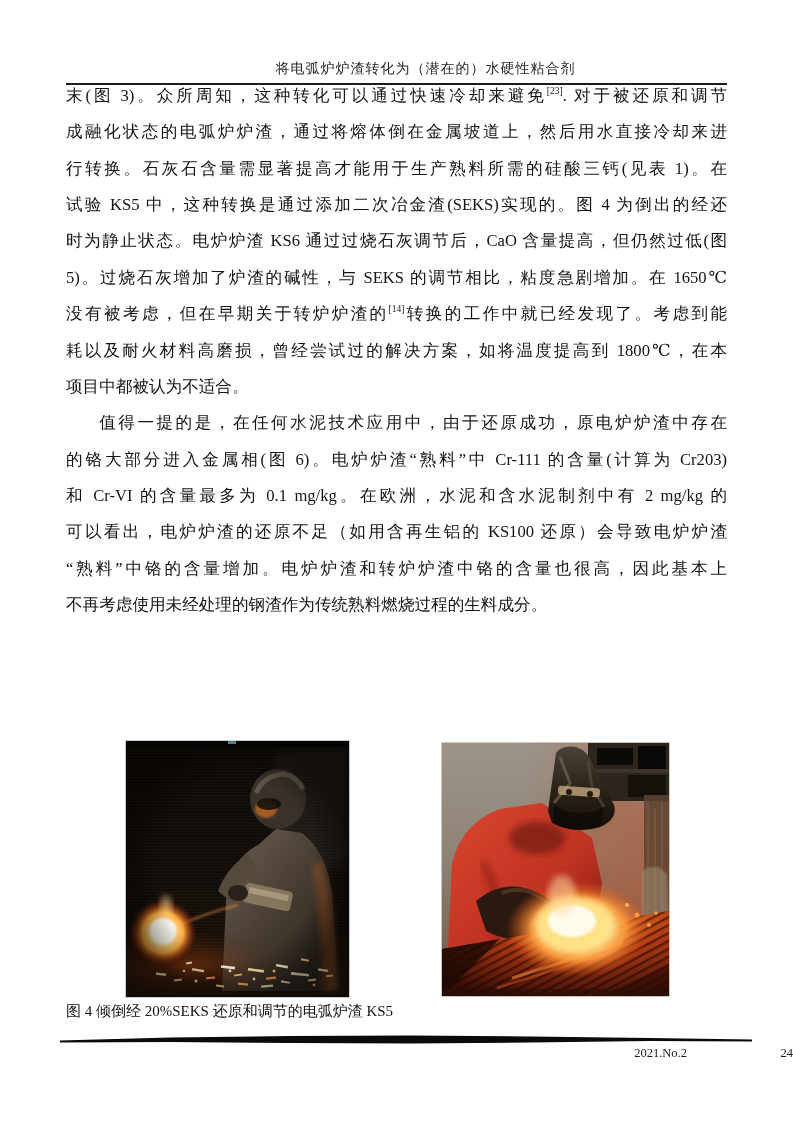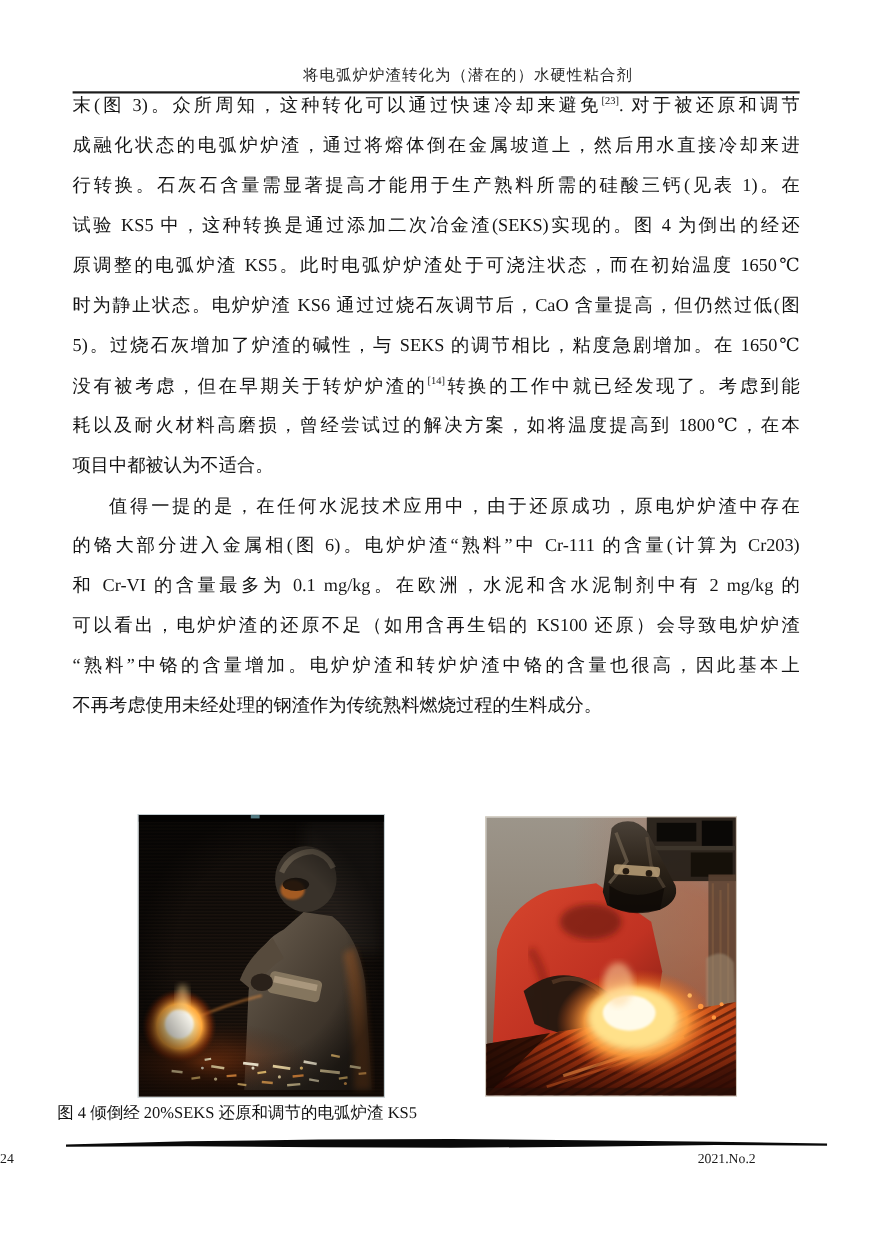--- a/index.html
+++ b/index.html
@@ -19,46 +19,45 @@
     font-size:16.6px;line-height:36.36px;height:36.36px;
     text-align:justify;text-align-last:justify;color:#141414;
   }
   .line.last{text-align-last:left;}
   .line.indent{text-indent:2em;}
   .line sup{font-size:9.5px;line-height:0;vertical-align:super;}
   .photo{position:absolute;display:block;}
   #fig4{left:125px;top:740px;border:1px solid #c3cdd0;}
   #fig5{left:441px;top:742px;border:1px solid #cdc6ba;}
   .captions{
-    position:absolute;top:1002px;left:52px;width:661px;
+    position:absolute;top:1002px;left:66px;width:661px;
     display:flex;justify-content:space-between;font-size:15px;color:#131313;
   }
   .footer-rule{position:absolute;left:60px;top:1035px;}
   .footer-page{
-    position:absolute;top:1046px;left:0;width:100%;text-align:left;
+    position:absolute;top:1046px;left:0;width:100%;text-align:right;
     font-size:12.5px;color:#1a1a1a;
   }
   .footer-issue{
     position:absolute;top:1046px;right:106px;font-size:12.5px;color:#1a1a1a;
   }
 </style>
 </head>
 <body>
 
 <div class="page">
 
   <div class="header-title">将电弧炉炉渣转化为（潜在的）水硬性粘合剂</div>
   <div class="header-rule"></div>
 
   <div class="body-text">
       <div class="line">末(图 3)。众所周知，这种转化可以通过快速冷却来避免<sup>[23]</sup>. 对于被还原和调节</div>
       <div class="line">成融化状态的电弧炉炉渣，通过将熔体倒在金属坡道上，然后用水直接冷却来进</div>
       <div class="line">行转换。石灰石含量需显著提高才能用于生产熟料所需的硅酸三钙(见表 1)。在</div>
       <div class="line">试验 KS5 中，这种转换是通过添加二次冶金渣(SEKS)实现的。图 4 为倒出的经还</div>
-      <div class="line">原调整的电弧炉渣 KS5。此时电弧炉炉渣处于可浇注状态，而在初始温度 1650℃</div>
       <div class="line">时为静止状态。电炉炉渣 KS6 通过过烧石灰调节后，CaO 含量提高，但仍然过低(图</div>
       <div class="line">5)。过烧石灰增加了炉渣的碱性，与 SEKS 的调节相比，粘度急剧增加。在 1650℃</div>
       <div class="line">没有被考虑，但在早期关于转炉炉渣的<sup>[14]</sup>转换的工作中就已经发现了。考虑到能</div>
       <div class="line">耗以及耐火材料高磨损，曾经尝试过的解决方案，如将温度提高到 1800℃，在本</div>
       <div class="line last">项目中都被认为不适合。</div>
       <div class="line indent">值得一提的是，在任何水泥技术应用中，由于还原成功，原电炉炉渣中存在</div>
       <div class="line">的铬大部分进入金属相(图 6)。电炉炉渣“熟料”中 Cr-111 的含量(计算为 Cr203)</div>
       <div class="line">和 Cr-VI 的含量最多为 0.1 mg/kg。在欧洲，水泥和含水泥制剂中有 2 mg/kg 的</div>
       <div class="line">可以看出，电炉炉渣的还原不足（如用含再生铝的 KS100 还原）会导致电炉炉渣</div>
       <div class="line">“熟料”中铬的含量增加。电炉炉渣和转炉炉渣中铬的含量也很高，因此基本上</div>

